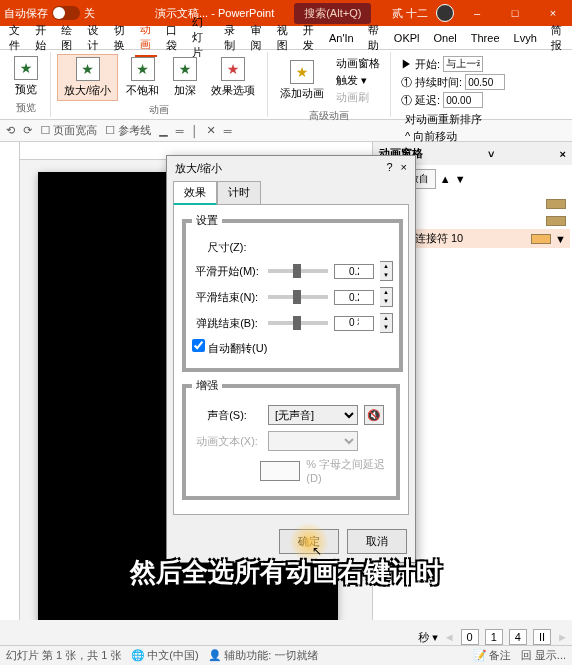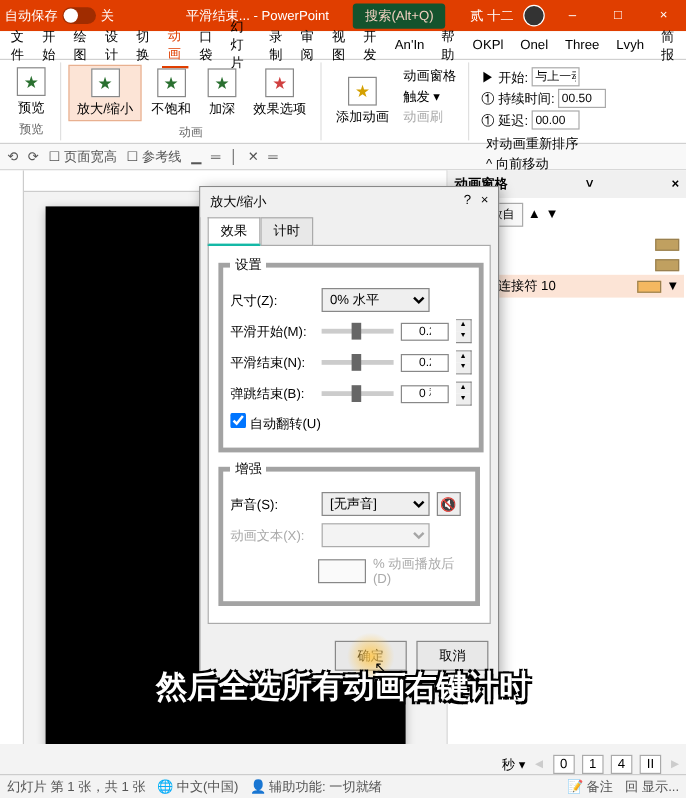--- a/index.html
+++ b/index.html
@@ -2,21 +2,21 @@
 <html><head>
 <meta charset="utf-8">
 <style>
 *{margin:0;padding:0;box-sizing:border-box;font-family:"Microsoft YaHei",sans-serif;font-size:11px}
 body{width:572px;height:665px;background:#f3f3f3;overflow:hidden;position:relative}
 .titlebar{height:26px;background:#e03e00;color:#fff;display:flex;align-items:center;padding:0 4px;font-size:11px}
 .titlebar .autosave{display:flex;align-items:center;gap:4px}
 .titlebar .toggle{width:28px;height:14px;background:#a02c00;border-radius:7px;position:relative}
 .titlebar .toggle::after{content:"";position:absolute;width:12px;height:12px;background:#fff;border-radius:50%;top:1px;left:1px}
 .titlebar .docname{margin-left:60px;color:#fff}
-.titlebar .search{margin-left:20px;background:#14532d;padding:3px 10px;border-radius:3px;color:#f0d0c0}
+.titlebar .search{margin-left:20px;background:#7f1d1d;padding:3px 10px;border-radius:3px;color:#f0d0c0}
 .titlebar .right{margin-left:auto;display:flex;align-items:center;gap:8px}
 .titlebar .avatar{width:18px;height:18px;background:#333;border-radius:50%;border:1px solid #fff}
 .titlebar .winbtn{width:30px;text-align:center}
 .tabs{height:24px;background:#fff;display:flex;align-items:center;padding:0 4px;gap:4px;border-bottom:1px solid #d0d0d0;font-size:11px}
 .tabs span{padding:3px 5px;cursor:pointer}
 .tabs .active{color:#e03e00;border-bottom:2px solid #e03e00}
 .ribbon{height:70px;background:#fff;border-bottom:1px solid #d0d0d0;display:flex;padding:2px}
 .rgroup{border-right:1px solid #e0e0e0;padding:2px 6px;display:flex;flex-direction:column}
 .rgroup .items{display:flex;gap:2px;flex:1}
 .rgroup .label{text-align:center;font-size:10px;color:#666;padding-top:2px}
@@ -48,21 +48,21 @@
 .dialog .dtitle{padding:5px 8px;display:flex;justify-content:space-between;font-size:12px;background:#f0f0f0}
 .dialog .dtitle .dbtns{display:flex;gap:8px}
 .dialog .dtabs{display:flex;padding:0 6px}
 .dialog .dtab{padding:3px 10px;border:1px solid #aaa;background:#fff;font-size:11px;cursor:pointer;margin-bottom:-1px}
 .dialog .dtab.active{border-bottom:2px solid #14b8a6;z-index:1}
 .dialog .dtab:not(.active){background:#e8e8e8}
 .dialog .dbody{border:1px solid #aaa;margin:0 6px 6px;background:#fff;padding:8px}
 .dialog fieldset{border:4px solid #a3a3a3;padding:6px;margin-bottom:6px}
 .dialog legend{font-size:11px;padding:0 4px}
 .dialog .frow{display:flex;align-items:center;margin:6px 0;gap:6px}
-.dialog .flabel{width:70px;font-size:11px;text-align:left}
+.dialog .flabel{width:70px;font-size:11px;text-align:center}
 .dialog select,.dialog input[type=text]{border:1px solid #888;padding:2px;font-size:11px;height:20px}
 .dialog .slider{width:60px;height:4px;background:#ccc;position:relative}
 .dialog .slider::after{content:"";position:absolute;width:8px;height:14px;background:#666;top:-5px;left:25px}
 .dialog .spin{width:40px;display:flex}
 .dialog .spin input{width:100%;border:1px solid #888;font-size:10px;padding:1px 14px}
 .dialog .spinbtns{display:flex;flex-direction:column;border:1px solid #888;border-left:none}
 .dialog .spinbtns span{width:12px;height:9px;font-size:6px;text-align:center;line-height:8px;background:#eee;cursor:pointer}
 .dialog .dfooter{display:flex;justify-content:flex-end;gap:8px;padding:8px}
 .dialog .dbtn{padding:4px 18px;border:1px solid #888;background:#e8e8e8;cursor:pointer;font-size:11px}
 .dialog .dbtn.primary{position:relative}
@@ -77,21 +77,21 @@
 </style>
 </head>
 <body>
 
 <div class="titlebar">
   <div class="autosave">
     <span>自动保存</span>
     <div class="toggle"></div>
     <span>关</span>
   </div>
-  <span class="docname">平滑结束... - PowerPoint</span>
+  <span class="docname">演示文稿... - PowerPoint</span>
   <span class="search">搜索(Alt+Q)</span>
   <div class="right">
     <span>贰 十二</span>
     <div class="avatar"></div>
     <span class="winbtn">–</span>
     <span class="winbtn">□</span>
     <span class="winbtn">×</span>
   </div>
 </div>
 
@@ -159,20 +159,21 @@
             <span>动画窗格</span>
           </div>
         <div class="row">
             <span>触发 ▾</span>
           </div>
         <div class="row disabled">
             <span>动画刷</span>
           </div>
       </div>
     </div>
+    <div class="label">高级动画</div>
   </div>
   <div class="rgroup" style="border-right:none">
     <div class="rright">
       <div class="row">
           <span>▶ 开始:</span>
           <input value="与上一动..." style="">
         </div>
       <div class="row">
           <span>① 持续时间:</span>
           <input value="00.50" style="">
@@ -254,21 +255,20 @@
   </div>
   <div class="dtabs">
     <div class="dtab active">效果</div>
     <div class="dtab">计时</div>
   </div>
   <div class="dbody">
     <fieldset>
       <legend>设置</legend>
       <div class="frow">
         <span class="flabel">尺寸(Z):</span>
-        <select style="width:90px"><option>0% 水平</option></select>
       </div>
       <div class="frow">
         <span class="flabel">平滑开始(M):</span>
         <div class="slider"></div>
         <div class="spin">
             <input value="0.25" style="">
           </div>
         <div class="spinbtns">
             <span>▲</span>
             <span>▼</span>
@@ -307,21 +307,21 @@
         <select style="width:90px"><option>[无声音]</option></select>
         <button style="width:20px;height:20px;border:1px solid #888;background:#eee">🔇</button>
       </div>
       <div class="frow">
         <span class="flabel disabled">动画文本(X):</span>
         <select style="width:90px" disabled=""><option></option></select>
       </div>
       <div class="frow">
         <span class="flabel"></span>
         <input type="text" style="width: 40px;" disabled="">
-        <span class="disabled">% 动画播放后(D)</span>
+        <span class="disabled">% 字母之间延迟(D)</span>
       </div>
     </fieldset>
   </div>
   <div class="dfooter">
     <div class="dbtn primary">
       <div class="clickmark"></div>
       <span>确定</span>
       <span class="cursor">↖</span>
     </div>
     <div class="dbtn">取消</div>

